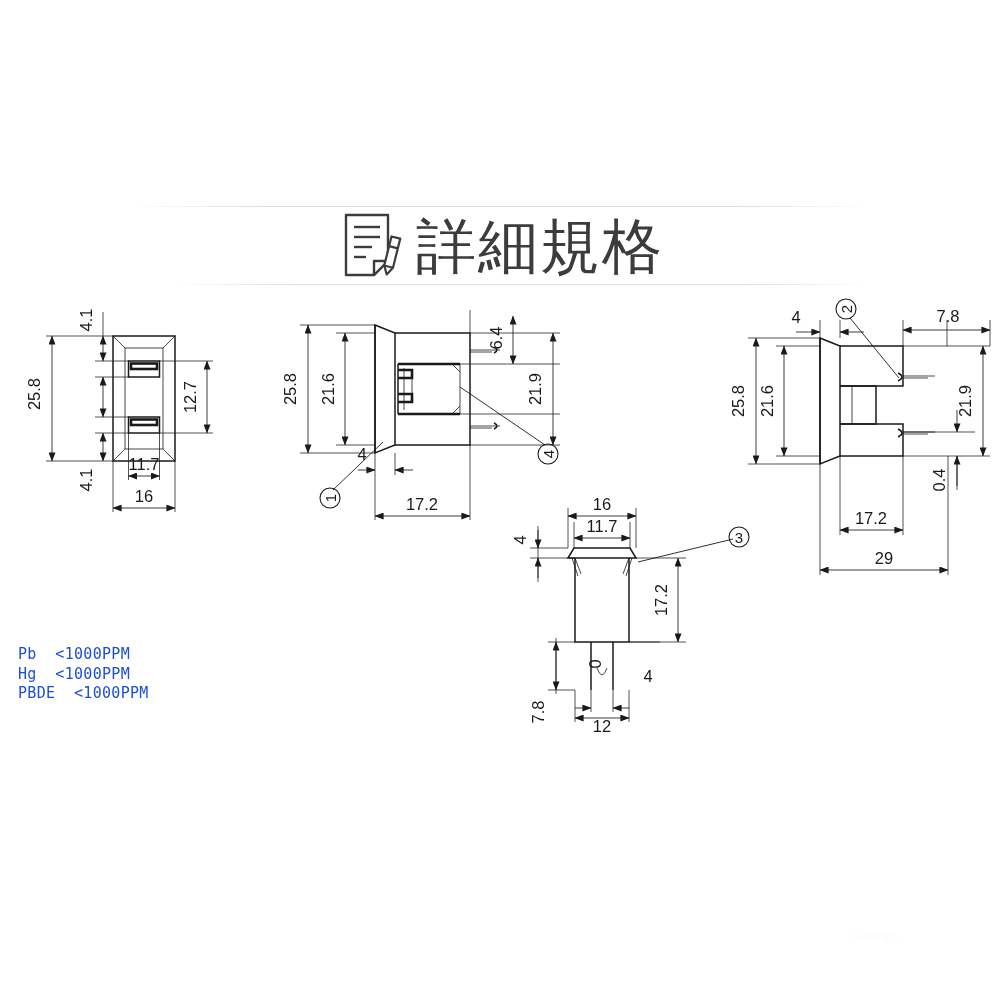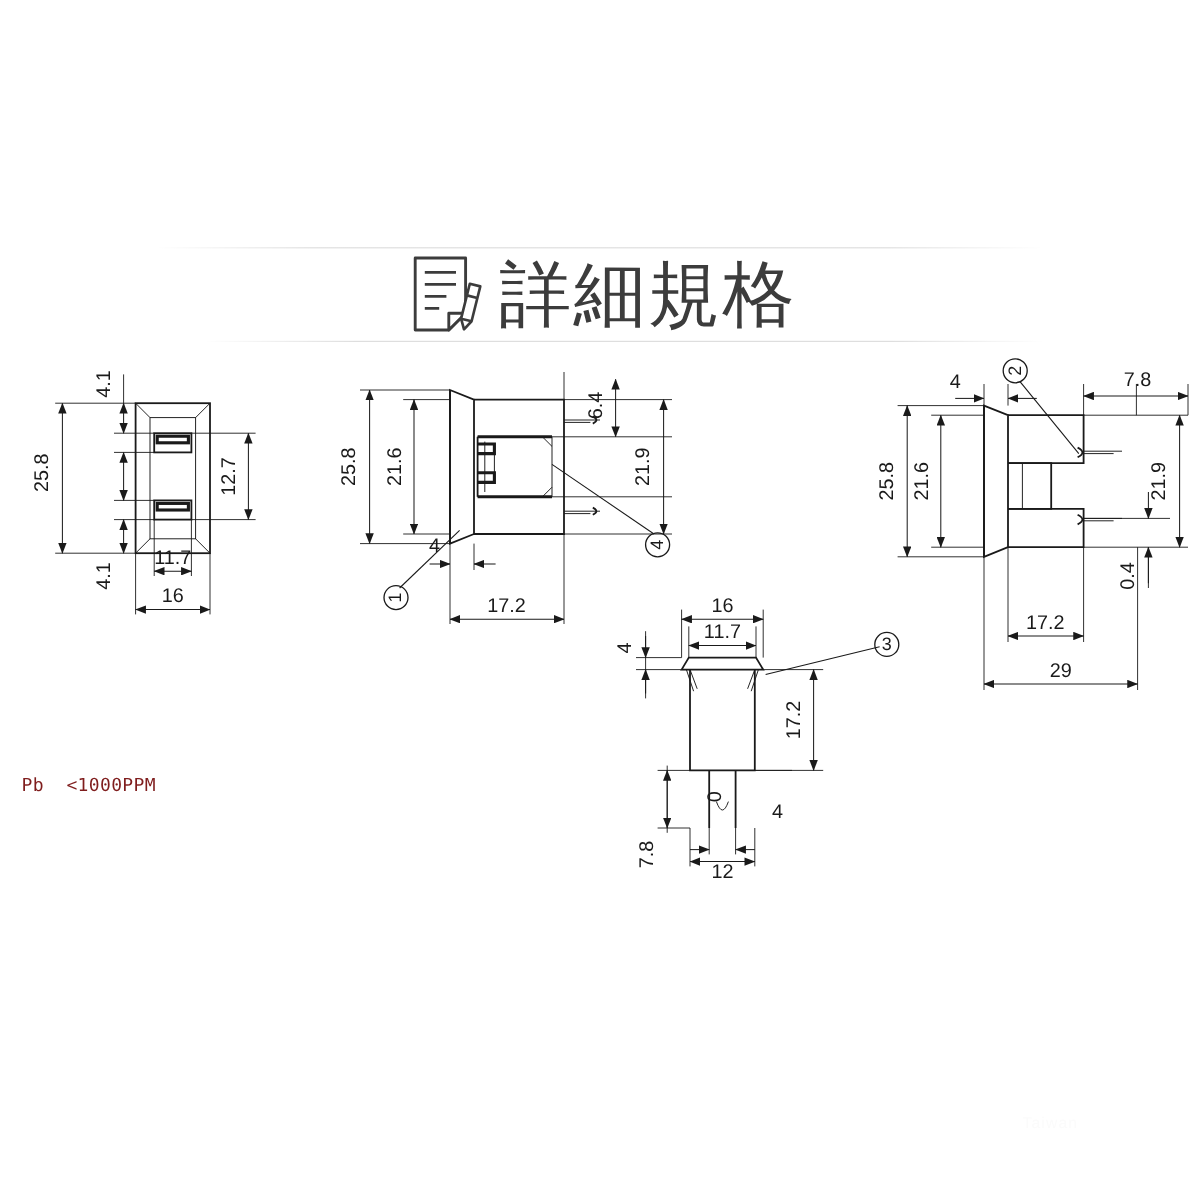--- a/index.html
+++ b/index.html
@@ -38,21 +38,21 @@
   .sheet{position:absolute;left:0;top:290px;width:1000px;height:520px;}
   .sheet svg{display:block;}
 
   
   .rohs{
     position:absolute;left:18px;top:645px;width:230px;
   }
   .rohs-line{
     font-family:"DejaVu Sans Mono", monospace;
     font-size:15px;line-height:19.5px;
-    color:#7f1d1d;white-space:pre;
+    color:#1d4ed8;white-space:pre;
     letter-spacing:.3px;
   }
 
   
   .watermark{
     position:absolute;left:852px;top:928px;
     font-size:13px;color:#fbfbfb;letter-spacing:1px;
     font-family:"Liberation Sans", sans-serif;
     user-select:none;
   }
@@ -316,17 +316,19 @@
         <path class="lead" d="M733,249 L638,272"></path>
         <circle class="cir" cx="739" cy="247" r="10"></circle>
         <text class="ctxt" x="739" y="247" text-anchor="middle" dominant-baseline="central">3</text>
       </g>
 
     </svg>
   </div>
 
   <div class="rohs">
     <div class="rohs-line">Pb  &lt;1000PPM</div>
+    <div class="rohs-line">Hg  &lt;1000PPM</div>
+    <div class="rohs-line">PBDE  &lt;1000PPM</div>
   </div>
 
   <div class="watermark">Taiwan</div>
 
 </div>
 
 </body></html>

